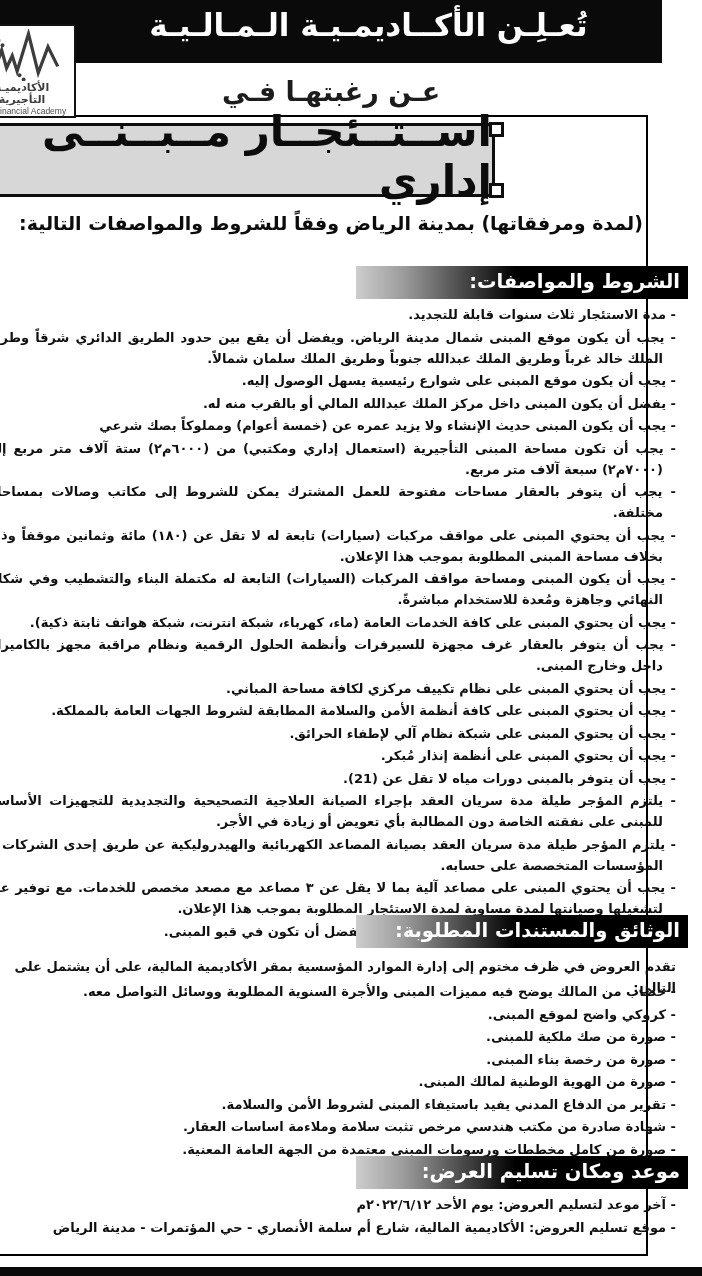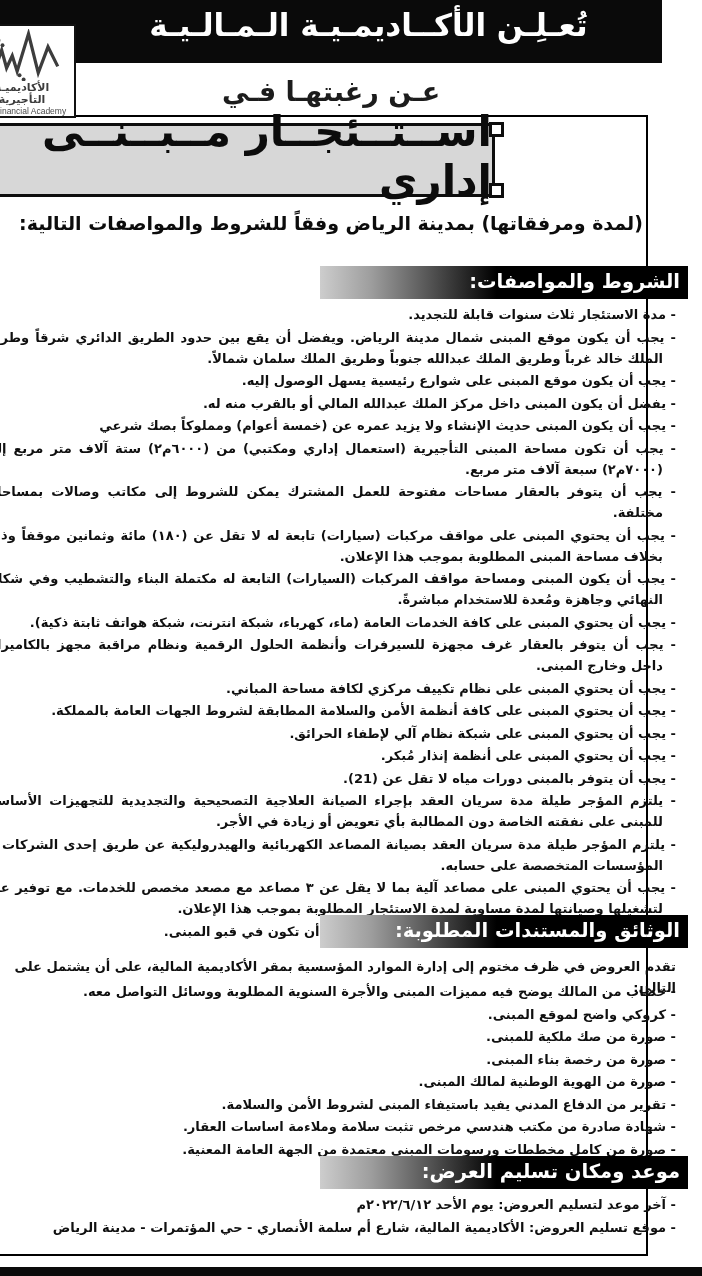--- a/index.html
+++ b/index.html
@@ -32,21 +32,21 @@
   .plaque .knob{position:absolute;width:9px;height:9px;background:#ffffff;border:3px solid #0d0d0d;}
   .knob.tl{top:-4px;left:-12px;} .knob.tr{top:-4px;right:-12px;}
   .knob.bl{bottom:-4px;left:-12px;} .knob.br{bottom:-4px;right:-12px;}
   .plaque-title{position:absolute;inset:0;display:flex;align-items:center;justify-content:center;
         font-size:42px;font-weight:bold;color:#0c0c0c;padding-bottom:8px;}
 
   .offices-line{position:absolute;top:212px;left:0;right:0;text-align:center;
         font-size:19px;font-weight:bold;color:#0c0c0c;}
 
   
-  .sec-bar{position:absolute;right:14px;width:368px;height:33px;z-index:4;
+  .sec-bar{position:absolute;right:14px;width:332px;height:33px;z-index:4;
         background:linear-gradient(to left,#000 0%,#000 52%,#9d9d9d 86%,#cdcdcd 100%);
         color:#ffffff;font-size:19.5px;font-weight:bold;line-height:32px;
         padding-right:8px;box-sizing:border-box;}
   #bar-terms{top:266px;} #bar-docs{top:915px;} #bar-delivery{top:1156px;}
 
   
   .list{position:absolute;right:26px;left:24px;color:#101010;font-weight:bold;
         font-size:13px;line-height:21px;text-align:justify;text-align-last:right;z-index:1;}
   #list-terms{top:304px;} #list-docs{top:981px;} #list-delivery{top:1194px;}
   .item{margin:0 0 1.5px 0;padding-right:13px;text-indent:-13px;}

